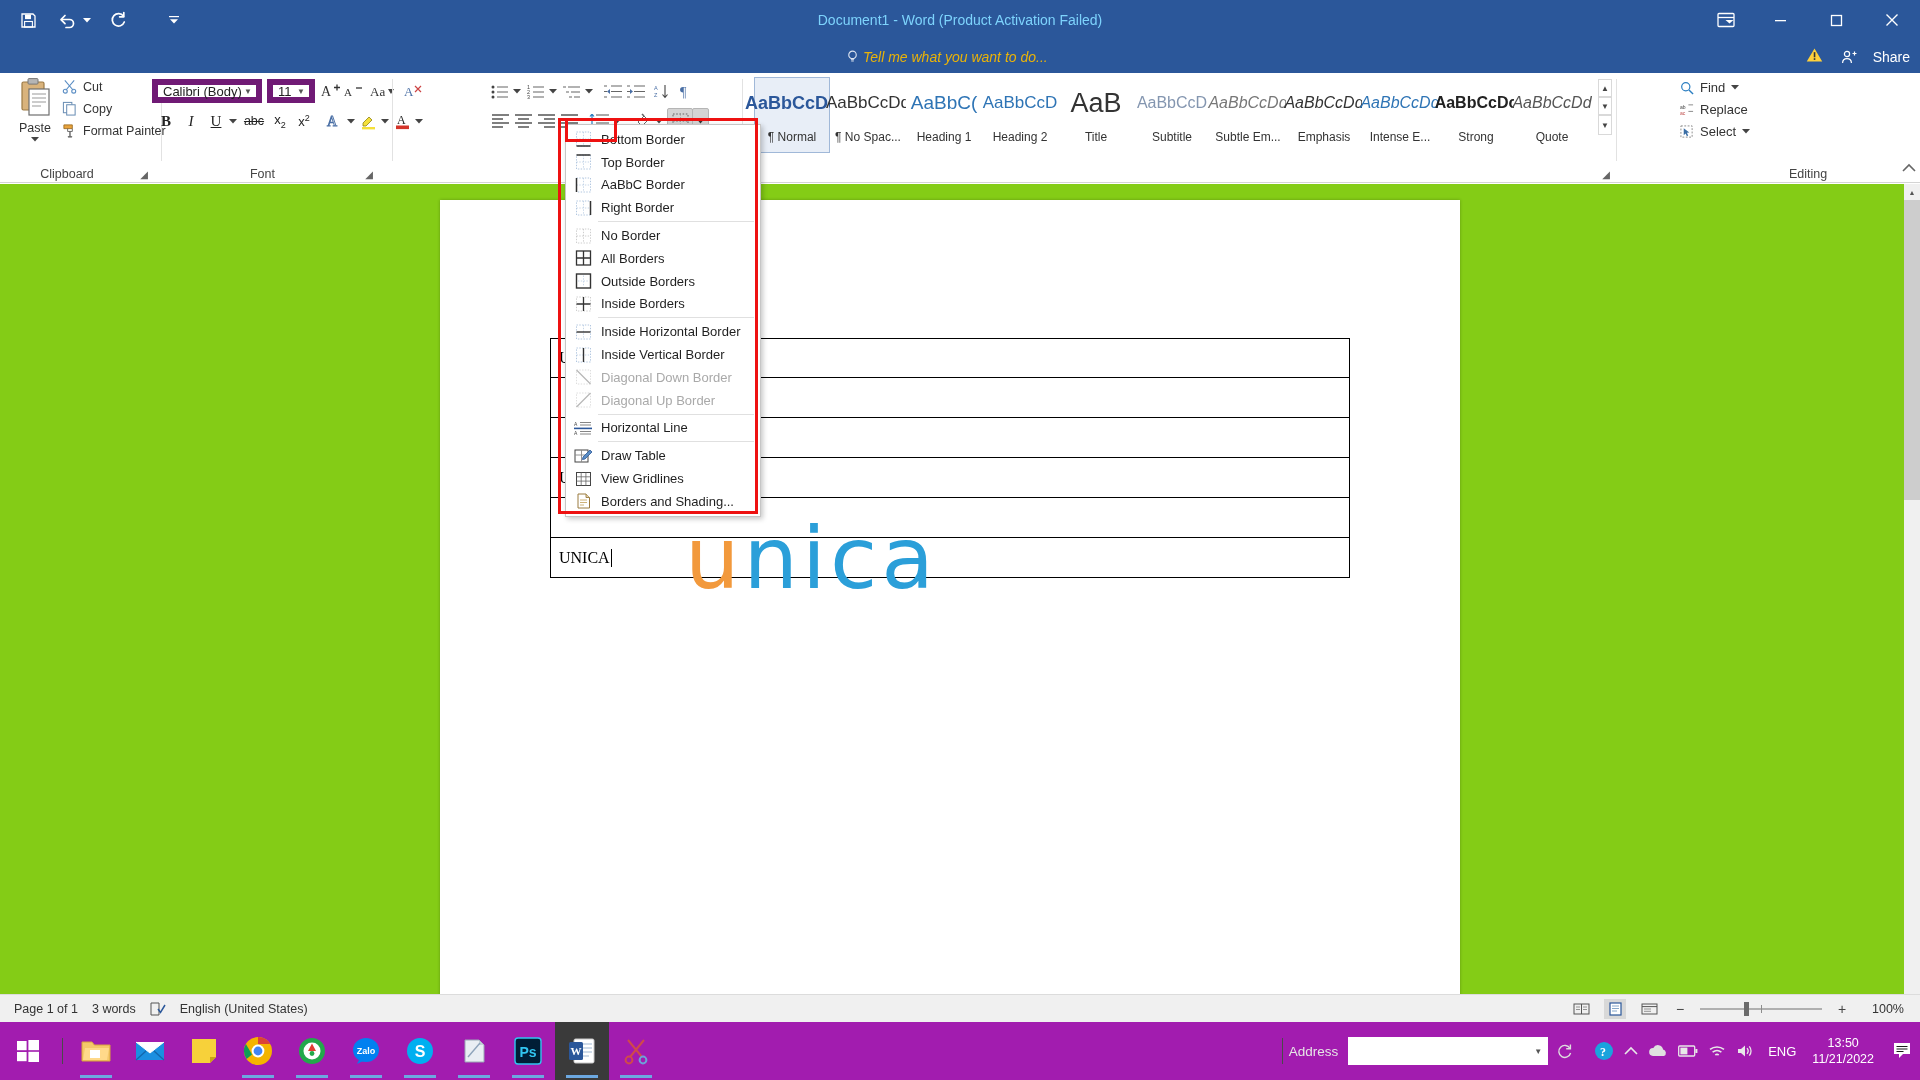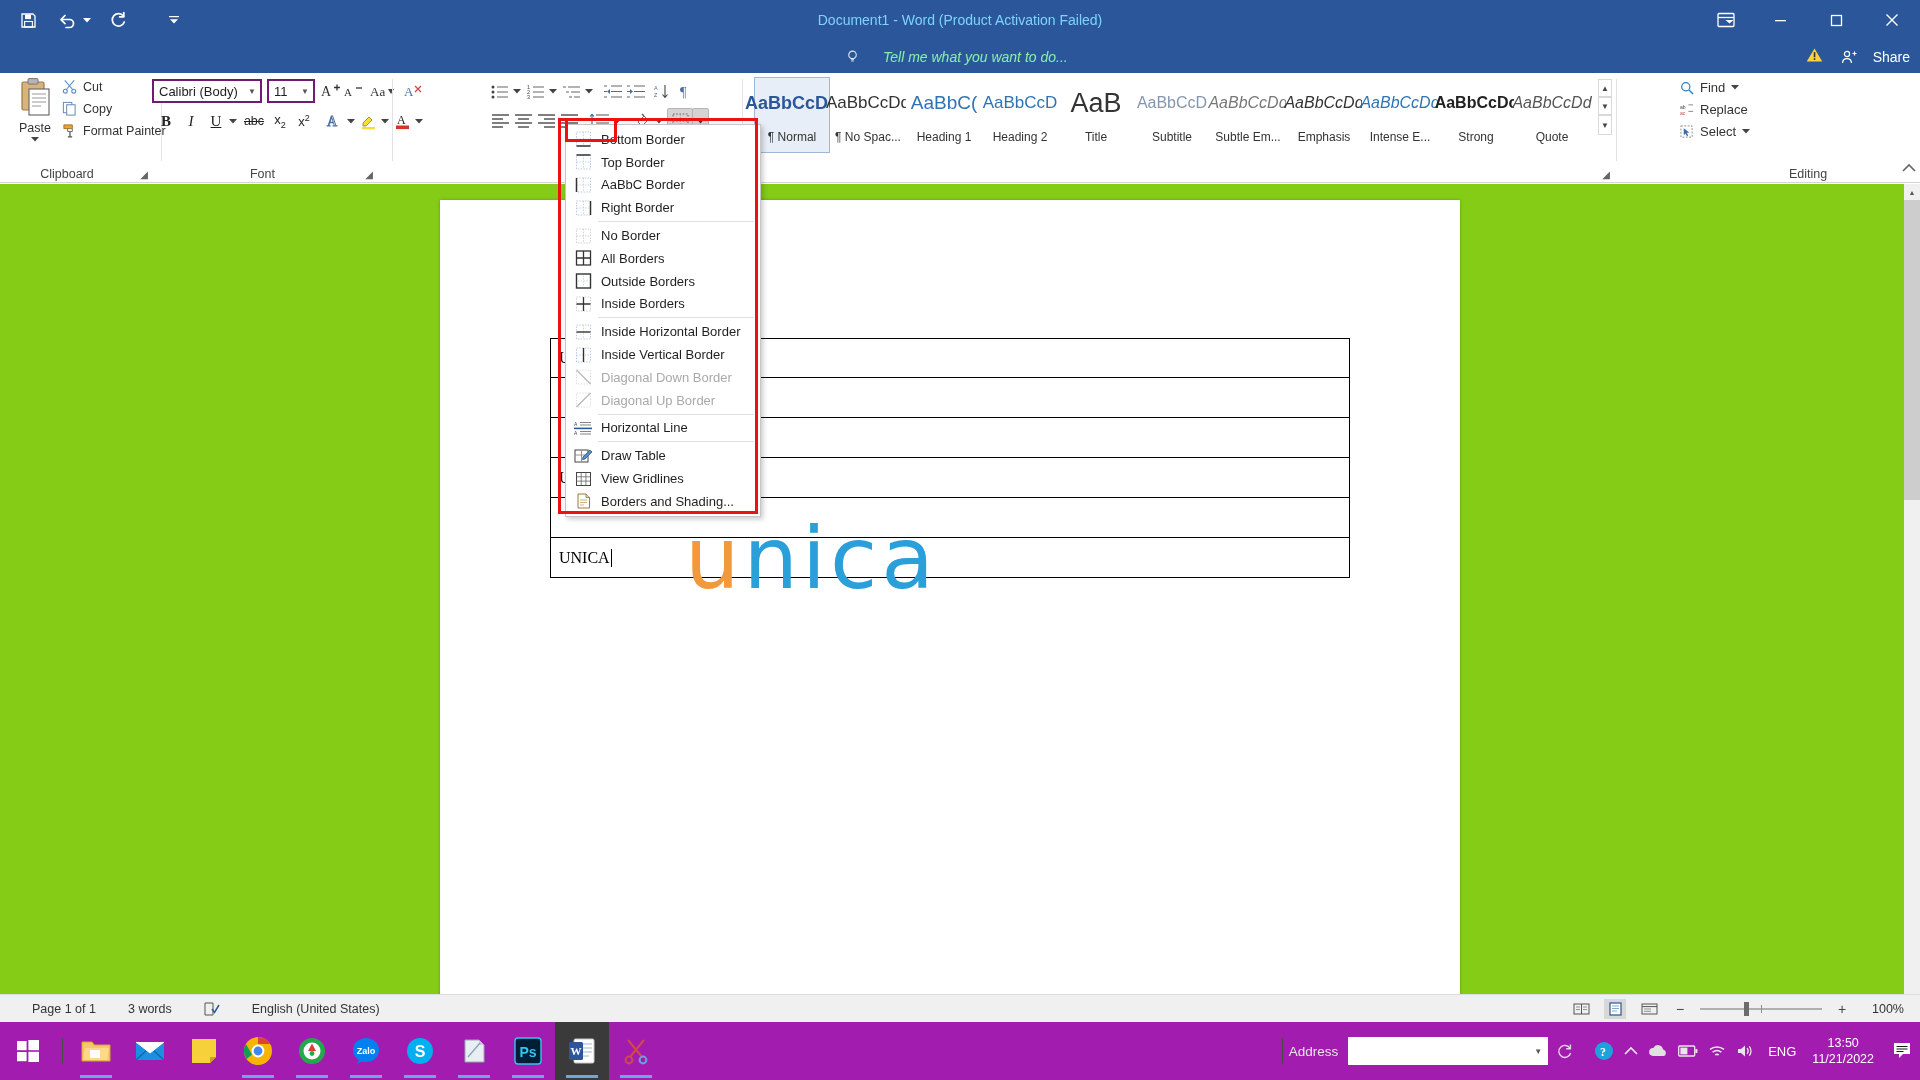--- a/index.html
+++ b/index.html
@@ -35,21 +35,21 @@
     background: #2b579a;
   }
   .tabs { position: absolute; left: 8px; top: 0; height: 33px; display: flex; align-items: stretch; }
   .tab {
     padding: 0 14px; display: flex; align-items: center; font-size: 14.5px;
     color: #ffffff; cursor: pointer; white-space: nowrap;
   }
   .tab.active { background: #ffffff; color: #2b579a; }
   .tellme {
     position: absolute; left: 845px; top: 0; height: 33px; display: flex; align-items: center;
-    gap: 23px; font-size: 14px; color: #86efac; font-style: italic; cursor: text;
+    gap: 3px; font-size: 14px; color: #eab308; font-style: italic; cursor: text;
   }
   .tr-right { position: absolute; right: 10px; top: 0; height: 33px; display: flex; align-items: center; gap: 18px; }
   .warn-icon { cursor: pointer; }
   .share { display: flex; align-items: center; gap: 16px; font-size: 14px; color: #fff; cursor: pointer; }
 
   
   .ribbon {
     position: absolute; top: 73px; left: 0; width: 1920px; height: 110px;
     background: #ffffff; border-bottom: 1px solid #d4d4d4;
   }
@@ -71,21 +71,21 @@
     position: absolute; left: 62px; display: flex; align-items: center; gap: 6px;
     font-size: 12.5px; color: #333; cursor: pointer; white-space: nowrap;
   }
 
   
   .rbtn {
     position: absolute; display: flex; align-items: center; justify-content: center;
     cursor: pointer; border: 1px solid transparent; border-radius: 2px;
   }
   .fontname, .fontsize {
-    position: absolute; border: 2px solid #701a75; background: #fff;
+    position: absolute; border: 6px solid #701a75; background: #fff;
     display: flex; align-items: center; font-size: 13px; color: #222;
     padding-left: 5px; cursor: pointer;
   }
   .combo-arrow { margin-left: auto; margin-right: 4px; font-size: 8px; color: #555; }
 
   
   .stylebox {
     position: absolute; top: 4px; width: 76px; height: 76px; border: 1px solid transparent;
     display: flex; flex-direction: column; align-items: center; justify-content: flex-start;
     cursor: pointer; background: #fff;
@@ -144,21 +144,21 @@
   .mi-label { font-size: 13px; color: #1f1f1f; margin-left: 5px; white-space: nowrap; }
   .mi.disabled .mi-label { color: #a9a9a9; }
   .msep { height: 1px; background: #e0e0e0; margin: 2px 6px 2px 32px; }
 
   
   .statusbar {
     position: absolute; bottom: 58px; left: 0; width: 1920px; height: 28px;
     background: #f0f0f0; border-top: 1px solid #dcdcdc; display: flex; align-items: center;
     font-size: 12.5px; color: #333;
   }
-  .sb-item { margin-left: 32px; display: flex; align-items: center; gap: 5px; cursor: pointer; white-space: nowrap; }
+  .sb-item { margin-left: 14px; display: flex; align-items: center; gap: 5px; cursor: pointer; white-space: nowrap; }
   .sb-right { margin-left: auto; display: flex; align-items: center; gap: 12px; margin-right: 16px; }
   .view-btn { width: 22px; height: 20px; display: flex; align-items: center; justify-content: center; cursor: pointer; }
   .view-btn.active { background: #d8d8d8; }
   .zoom-slider { position: relative; width: 122px; height: 14px; display: flex; align-items: center; cursor: pointer; }
   .zoom-track { position: absolute; left: 0; right: 0; height: 2px; background: #b0b0b0; }
   .zoom-mid { position: absolute; left: 50%; width: 1px; height: 8px; background: #8d8d8d; }
   .zoom-thumb { position: absolute; left: 44px; width: 5px; height: 14px; background: #6b6b6b; }
   .zoom-pm { width: 16px; text-align: center; font-size: 14px; color: #444; cursor: pointer; }
 
   

